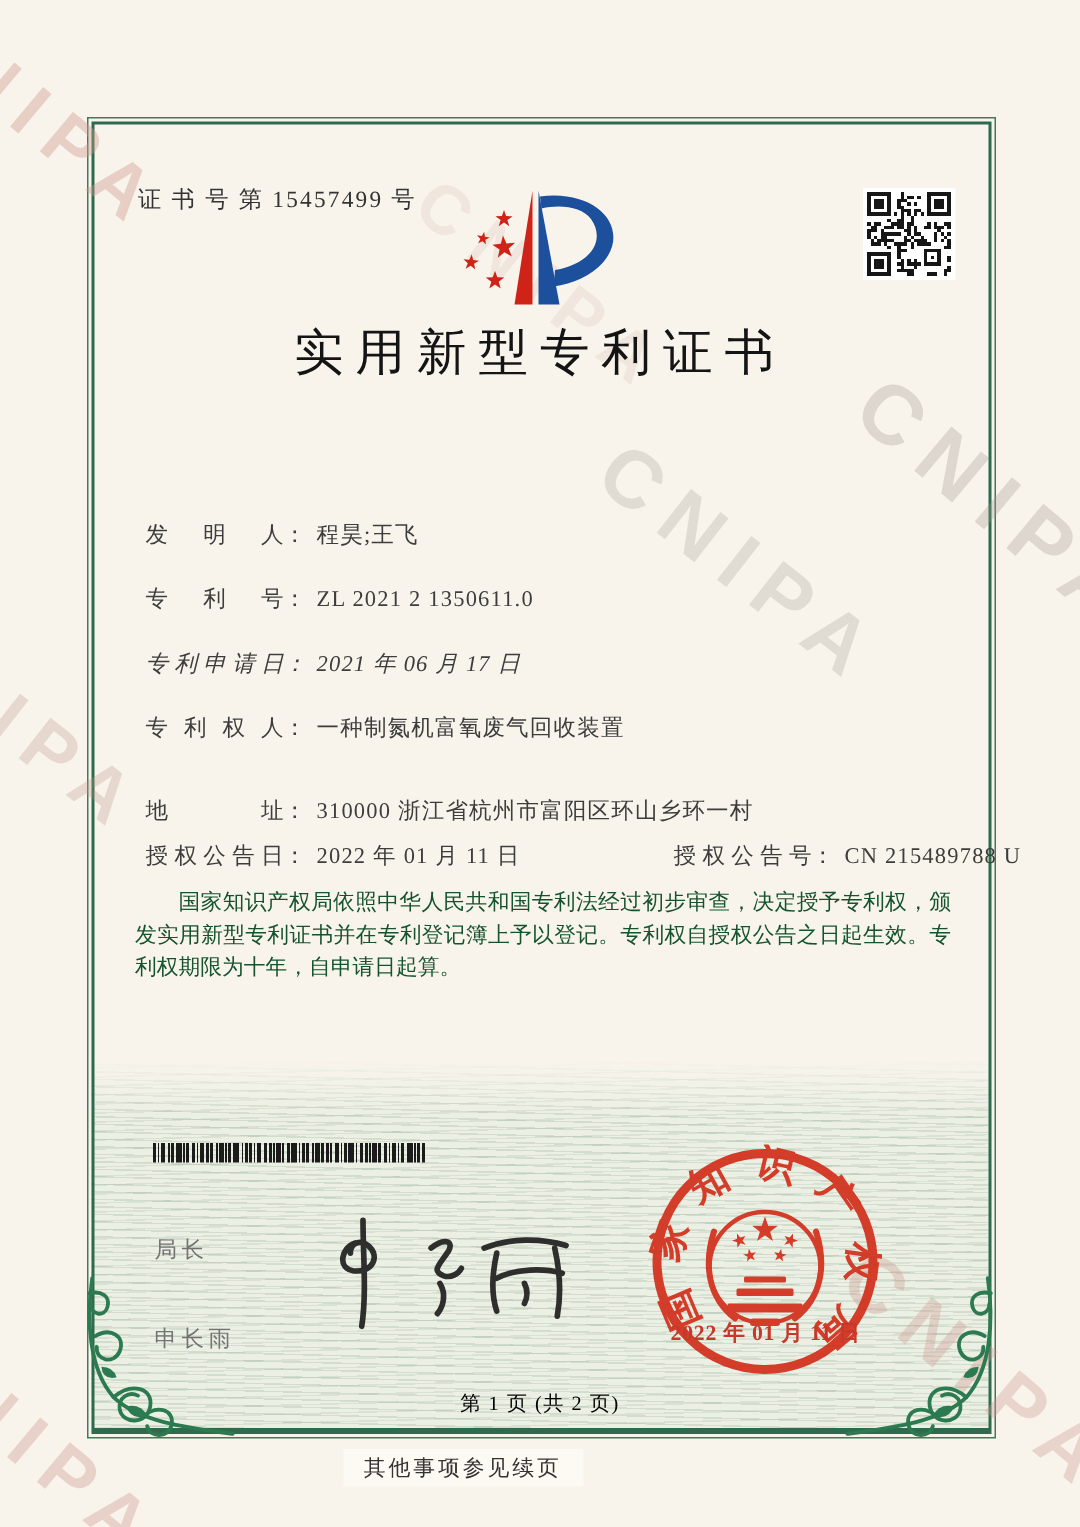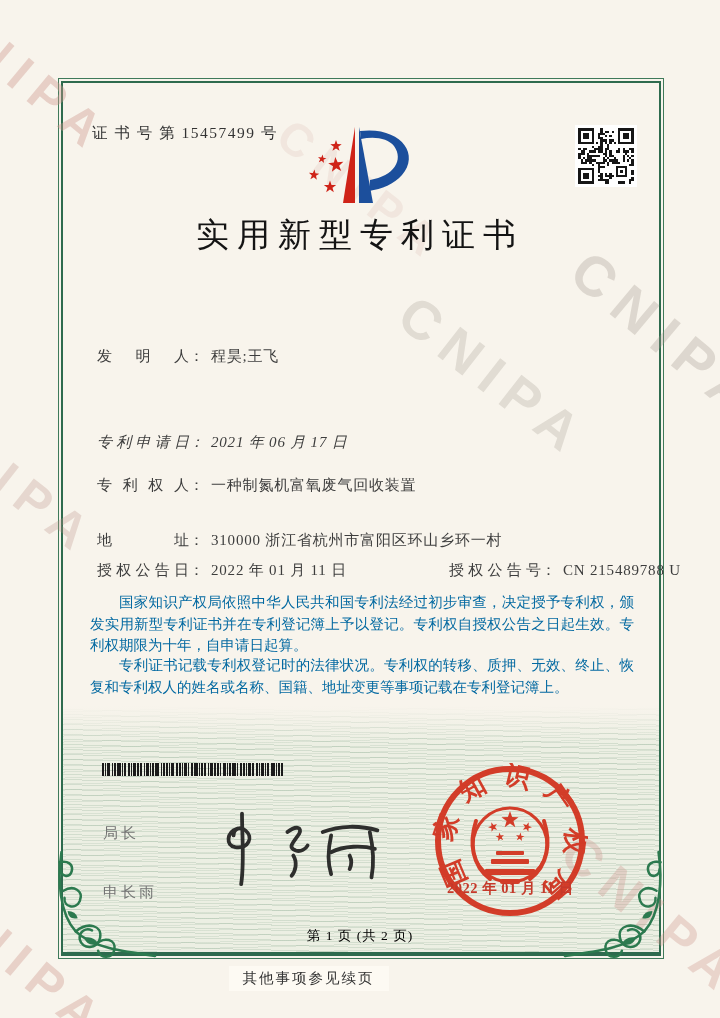--- a/index.html
+++ b/index.html
@@ -36,21 +36,21 @@
   .logo{position:absolute;left:298px;top:113px;width:132px;height:100px;}
   .qr{position:absolute;left:575px;top:125px;width:62px;height:62px;}
   .title{position:absolute;left:58px;top:213px;width:604px;text-align:center;
     font-size:33px;font-weight:400;letter-spacing:8px;color:#141414;}
   .frow{position:absolute;left:97px;font-size:15px;color:#3d3d3d;white-space:nowrap;}
   .flabel{display:inline-block;width:92px;text-align:justify;text-align-last:justify;vertical-align:top;}
   .fcolon{display:inline-block;}
   .fvalue{margin-left:7px;letter-spacing:.8px;}
   .grant-right{position:absolute;left:352px;top:0;}
   .para{position:absolute;left:90px;width:544px;font-size:14.5px;line-height:21.5px;
-    color:#0369a1;text-align:justify;text-indent:2em;}
+    color:#14532d;text-align:justify;text-indent:2em;}
   .barcode{position:absolute;left:102px;top:762px;width:184px;height:13px;}
   .director-title,.director-name{position:absolute;left:103px;
     font-family:"Liberation Sans","DejaVu Sans",sans-serif;
     font-size:15px;letter-spacing:3px;color:#737373;}
   .director-title{top:824px;}
   .director-name{top:854px;margin-top:29px;}
   .signature{position:absolute;left:205px;top:798px;width:185px;height:95px;}
   .seal{position:absolute;left:432px;top:763px;width:156px;height:156px;opacity:.93;z-index:4;}
   .seal-date{position:absolute;left:447px;top:879px;z-index:5;
     font-size:14.5px;font-weight:700;color:#c5392a;letter-spacing:.5px;white-space:nowrap;}
@@ -372,39 +372,41 @@
           <rect x="20" y="24" width="1" height="1" fill="#161616"></rect>
           <rect x="23" y="24" width="1" height="1" fill="#161616"></rect>
         </svg>
     </div>
 
     <div class="title">实用新型专利证书</div>
 
     <div class="frow" style="top:347px;">
       <span class="flabel">发明人</span><span class="fcolon">：</span><span class="fvalue">程昊;王飞</span>
     </div>
+    <div class="frow" style="top:390px;">
+      <span class="flabel">专利号</span><span class="fcolon">：</span><span class="fvalue">ZL 2021 2 1350611.0</span>
+    </div>
     <div class="frow" style="top:433px;font-style:italic;">
       <span class="flabel">专利申请日</span><span class="fcolon">：</span><span class="fvalue">2021 年 06 月 17 日</span>
     </div>
     <div class="frow" style="top:476px;">
       <span class="flabel">专利权人</span><span class="fcolon">：</span><span class="fvalue">一种制氮机富氧废气回收装置</span>
     </div>
     <div class="frow" style="top:531px;font-family:Liberation Serif, serif;">
       <span class="flabel">地址</span><span class="fcolon">：</span><span class="fvalue">310000  浙江省杭州市富阳区环山乡环一村</span>
     </div>
 
     <div class="frow" style="top:561px;">
       <span class="flabel">授权公告日</span><span class="fcolon">：</span><span class="fvalue">2022 年 01 月 11 日</span>
       <span class="grant-right">
         <span class="flabel">授权公告号</span><span class="fcolon">：</span><span class="fvalue">CN 215489788 U</span>
       </span>
     </div>
 
     <div class="para" style="top:592px;">国家知识产权局依照中华人民共和国专利法经过初步审查，决定授予专利权，颁发实用新型专利证书并在专利登记簿上予以登记。专利权自授权公告之日起生效。专利权期限为十年，自申请日起算。</div>
-    <div class="para" style="top:655px;">专利证书记载专利权登记时的法律状况。专利权的转移、质押、无效、终止、恢复和专利权人的姓名或名称、国籍、地址变更等事项记载在专利登记簿上。</div>
 
     <div class="barcode">
       <svg id="barcode-svg" width="184" height="13" viewBox="0 0 184 13" preserveAspectRatio="none" shape-rendering="crispEdges">
           <rect x="0" y="0" width="2" height="13" fill="#1b1b1b"></rect>
           <rect x="3" y="0" width="1" height="13" fill="#1b1b1b"></rect>
           <rect x="5" y="0" width="3" height="13" fill="#1b1b1b"></rect>
           <rect x="10" y="0" width="1" height="13" fill="#1b1b1b"></rect>
           <rect x="12" y="0" width="2" height="13" fill="#1b1b1b"></rect>
           <rect x="15" y="0" width="4" height="13" fill="#1b1b1b"></rect>
           <rect x="20" y="0" width="1" height="13" fill="#1b1b1b"></rect>

